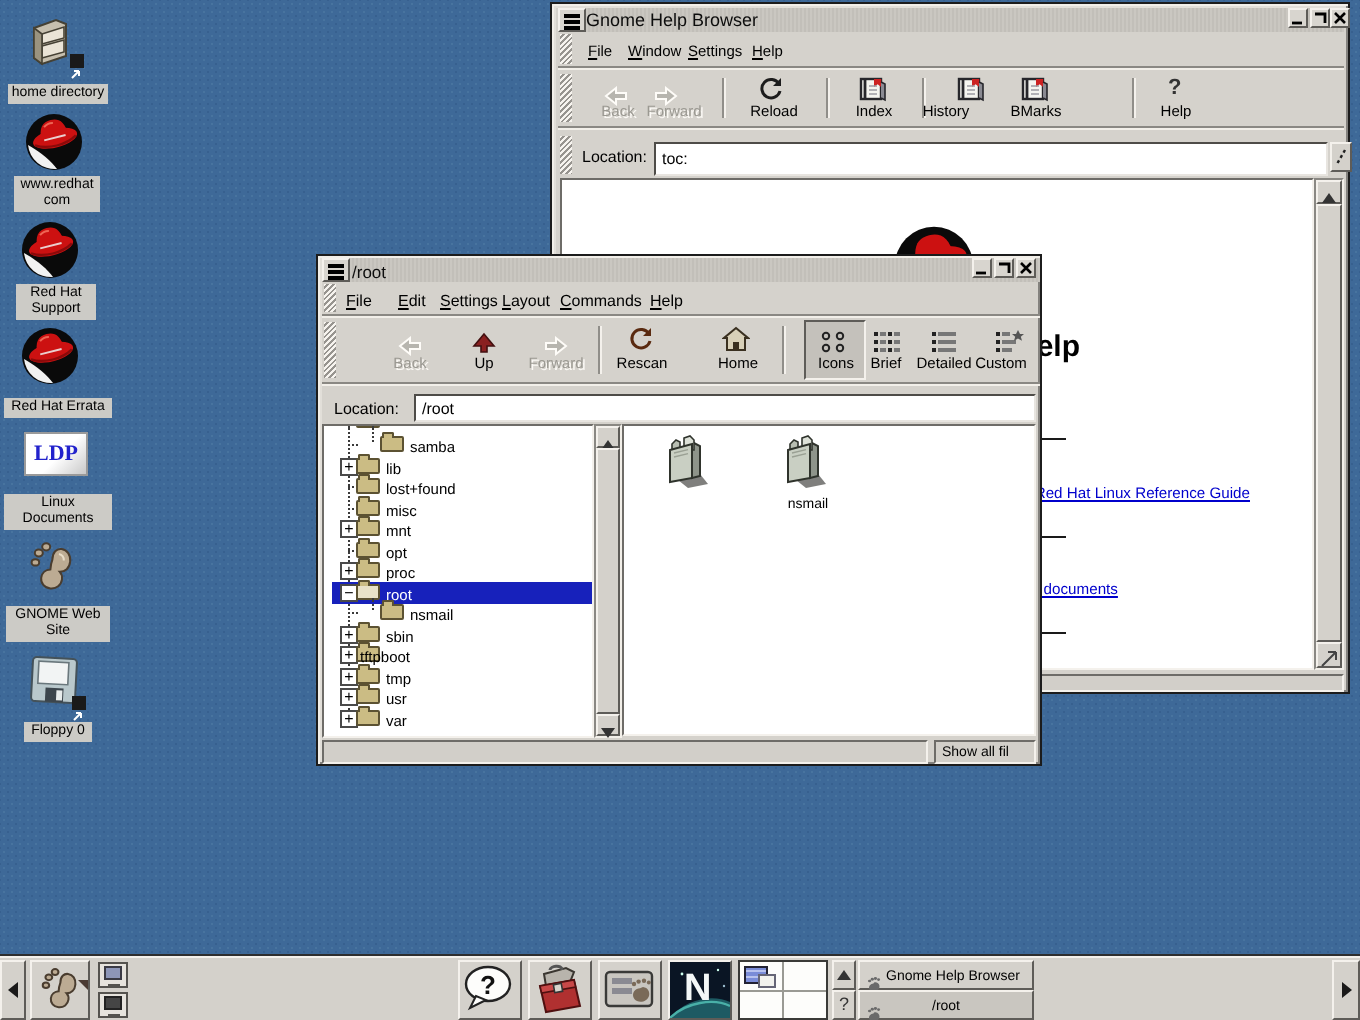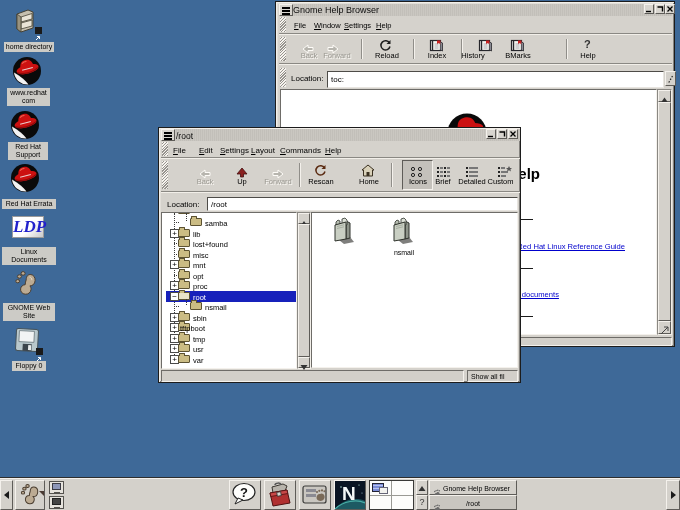--- a/index.html
+++ b/index.html
@@ -76,21 +76,21 @@
 <ellipse cx="15" cy="13.2" rx="11.3" ry="4.6" fill="#cc1111"></ellipse>
 <path d="M8.2,13 C8.2,6 11,3.8 15,3.8 C19,3.8 21.8,6 21.8,13 Z" fill="#cc1111"></path>
 <path d="M4.4,14.2 c3,1.8 6.5,2.7 10.6,2.7 c4,0 7.6,-0.9 10.4,-2.6" fill="none" stroke="#8a0a0a" stroke-width="1.1"></path>
 <path d="M9.5,12.9 h11" stroke="#f0f0f0" stroke-width="1" opacity="0.85"></path>
 <path d="M11,6.5 c1.2,-1 3.4,-1.4 4.8,-1" fill="none" stroke="#ee6655" stroke-width="1"></path>
 </g>
 </svg></div>
 <div class="lbl" style="left:2px;top:199px;width:54px">Red Hat Errata</div>
 
 <div class="ab" style="left:12px;top:216px;width:32px;height:22px;background:linear-gradient(135deg,#ffffff 55%,#c9c9c9);border:1px solid #9a9a9a;text-align:center">
-<span style="font-family:'Liberation Serif',serif;font-style:italic;font-weight:bold;font-size:17px;line-height:20px;color:#2222cc">LDP</span></div>
+<span style="font-family:'Liberation Serif',serif;font-weight:bold;font-size:11px;line-height:20px;color:#2222cc">LDP</span></div>
 <div class="lbl" style="left:2px;top:247px;width:54px">Linux<br>Documents</div>
 
 <div class="ab" style="left:13px;top:270px;width:26px;height:28px"><svg width="26" height="28" viewBox="0 0 26 28">
 <g fill="#bcab93" stroke="#4a3d2f" stroke-width="1">
 <path d="M13.2,9.8 c0,-3.8 2.2,-5.6 4.6,-5.3 c2.8,0.4 4.6,3 4.3,6.2 c-0.3,3.4 -2.6,5.2 -5.2,5.2 c0.9,1 1.3,2.4 1.1,3.8 c-0.4,2.8 -2.8,4.8 -5.8,4.5 c-3,-0.3 -4.9,-2.6 -4.6,-5.3 c0.3,-2.6 2.3,-4.1 4.6,-4.2 c0.1,-1.8 0.4,-3.4 1,-4.9 z"></path>
 <ellipse cx="4.7" cy="11.2" rx="1.9" ry="1.6"></ellipse>
 <ellipse cx="6.4" cy="6.5" rx="2" ry="1.7"></ellipse>
 <ellipse cx="10.1" cy="3.4" rx="2" ry="1.8"></ellipse>
 </g>
 <path d="M16.5,7 c1.5,0.3 2.4,1.6 2.4,3.2" fill="none" stroke="#e8ddc9" stroke-width="1"></path>

